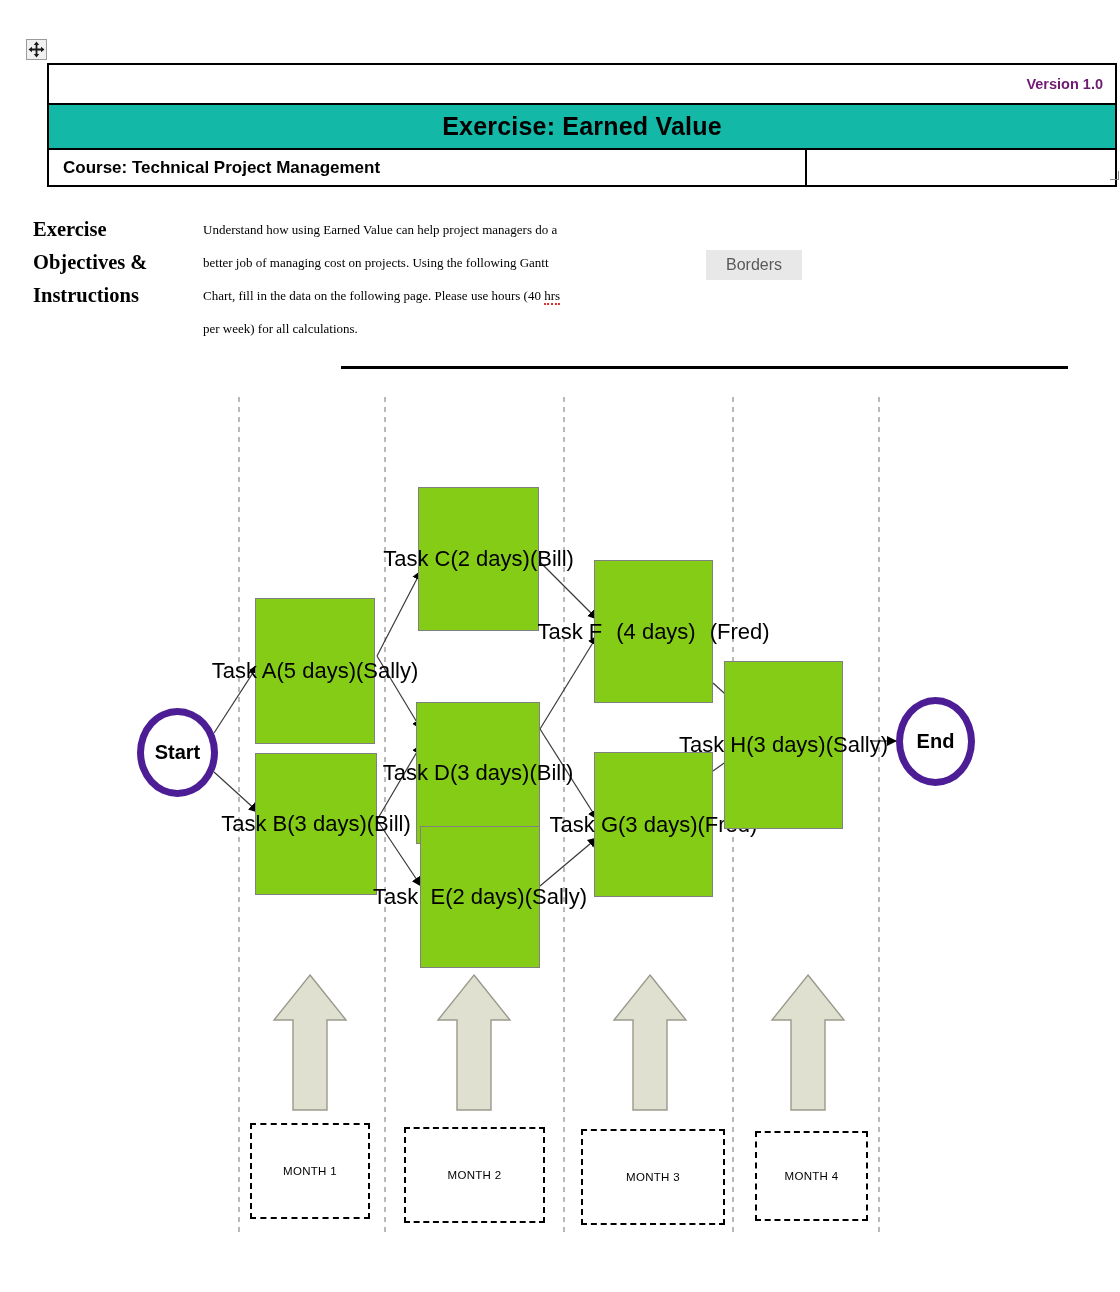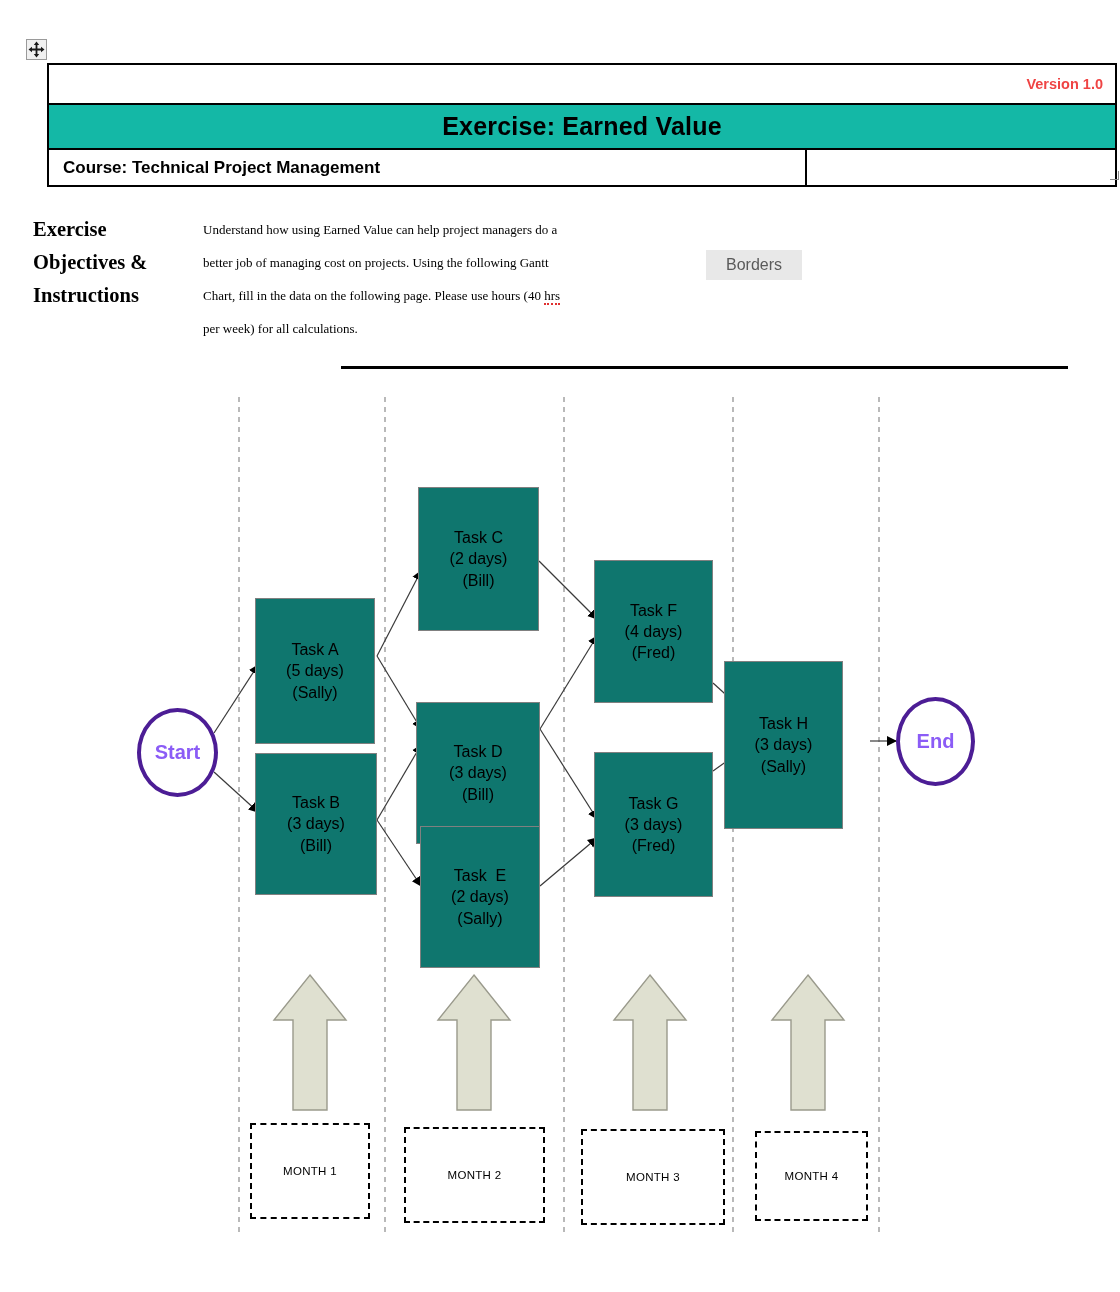--- a/index.html
+++ b/index.html
@@ -9,21 +9,21 @@
   
   #move-handle{position:absolute;left:26px;top:39px;width:21px;height:21px;
      border:1px solid #9a9a9a;background:#f1f1f1;box-sizing:border-box;}
   #move-handle svg{display:block;}
 
   
   #header-table{position:absolute;left:47px;top:63px;width:1070px;
      border:2px solid #000;box-sizing:border-box;background:#fff;}
   .hdr-row{display:flex;box-sizing:border-box;}
   .hdr-version{height:40px;display:flex;align-items:center;justify-content:flex-end;
-     padding-right:12px;font-weight:bold;font-size:14.5px;color:#ef4444;box-sizing:border-box;
+     padding-right:12px;font-weight:bold;font-size:14.5px;color:#701a75;box-sizing:border-box;
      border-bottom:2px solid #000;width:100%;}
   .hdr-title{height:45px;background:#14b8a6;display:flex;align-items:center;
      justify-content:center;font-weight:bold;font-size:25px;letter-spacing:.2px;
      border-bottom:2px solid #000;box-sizing:border-box;width:100%;}
   .hdr-course-wrap{display:flex;width:100%;height:35px;box-sizing:border-box;gap:13px;}
   .hdr-course{flex:0 0 758px;display:flex;align-items:center;padding-left:14px;
      font-weight:bold;font-size:17px;border-right:2px solid #000;box-sizing:border-box;}
   .hdr-blank{flex:1;box-sizing:border-box;}
   #corner-mark{position:absolute;left:1110px;top:171px;width:8px;height:8px;
      border-right:1px solid #8a8a8a;border-bottom:1px solid #8a8a8a;}
@@ -41,29 +41,29 @@
      background:#e8e8e8;display:flex;align-items:center;justify-content:center;
      font-size:16px;color:#5a5a5a;font-family:"Liberation Sans",sans-serif;}
 
   
   #hrule{position:absolute;left:341px;top:366px;width:727px;height:3px;background:#000;}
 
   
   #diagram{position:absolute;left:0;top:0;width:1120px;height:1292px;}
   #diagram svg{position:absolute;left:0;top:0;}
 
-  .node-box{position:absolute;border:1px solid #808080;background:#0f766e;
-     box-sizing:border-box;display:flex;flex-direction:column;align-items:center;
+  .node-box{position:absolute;border:1px solid #808080;background:#84cc16;
+     box-sizing:border-box;display:flex;flex-direction:row;align-items:center;
      justify-content:center;font-family:"Liberation Sans",sans-serif;
-     font-size:16px;color:#000;line-height:1.33;}
+     font-size:22px;color:#000;line-height:1.33;}
   .node-box span{display:block;white-space:pre;}
 
-  .term-node{position:absolute;border:4px solid #4c1d95;border-radius:50%;
+  .term-node{position:absolute;border:7px solid #4c1d95;border-radius:50%;
      background:#fff;box-sizing:border-box;display:flex;align-items:center;
-     justify-content:center;font-weight:bold;font-size:20px;color:#8b5cf6;}
+     justify-content:center;font-weight:bold;font-size:20px;color:#000000;}
 
   .month-box{position:absolute;border:2px dashed #000;background:#fff;
      box-sizing:border-box;display:flex;align-items:center;justify-content:center;
      font-size:11.5px;color:#000;letter-spacing:.3px;}
 </style>
 </head>
 <body>
 
 <div id="move-handle">
   <svg width="19" height="19" viewBox="0 0 19 19">
@@ -178,21 +178,21 @@
     <span>(3 days)</span>
     <span>(Bill)</span>
   </div>
 
   <div class="node-box" style="left:420px;top:826px;width:120px;height:142px;">
     <span>Task  E</span>
     <span>(2 days)</span>
     <span>(Sally)</span>
   </div>
 
-  <div class="node-box" style="left:594px;top:560px;width:119px;height:143px;">
+  <div class="node-box" style="left:594px;top:560px;width:119px;height:143px;gap:14px;">
     <span>Task F</span>
     <span>(4 days)</span>
     <span>(Fred)</span>
   </div>
 
   <div class="node-box" style="left:594px;top:752px;width:119px;height:145px;">
     <span>Task G</span>
     <span>(3 days)</span>
     <span>(Fred)</span>
   </div>

